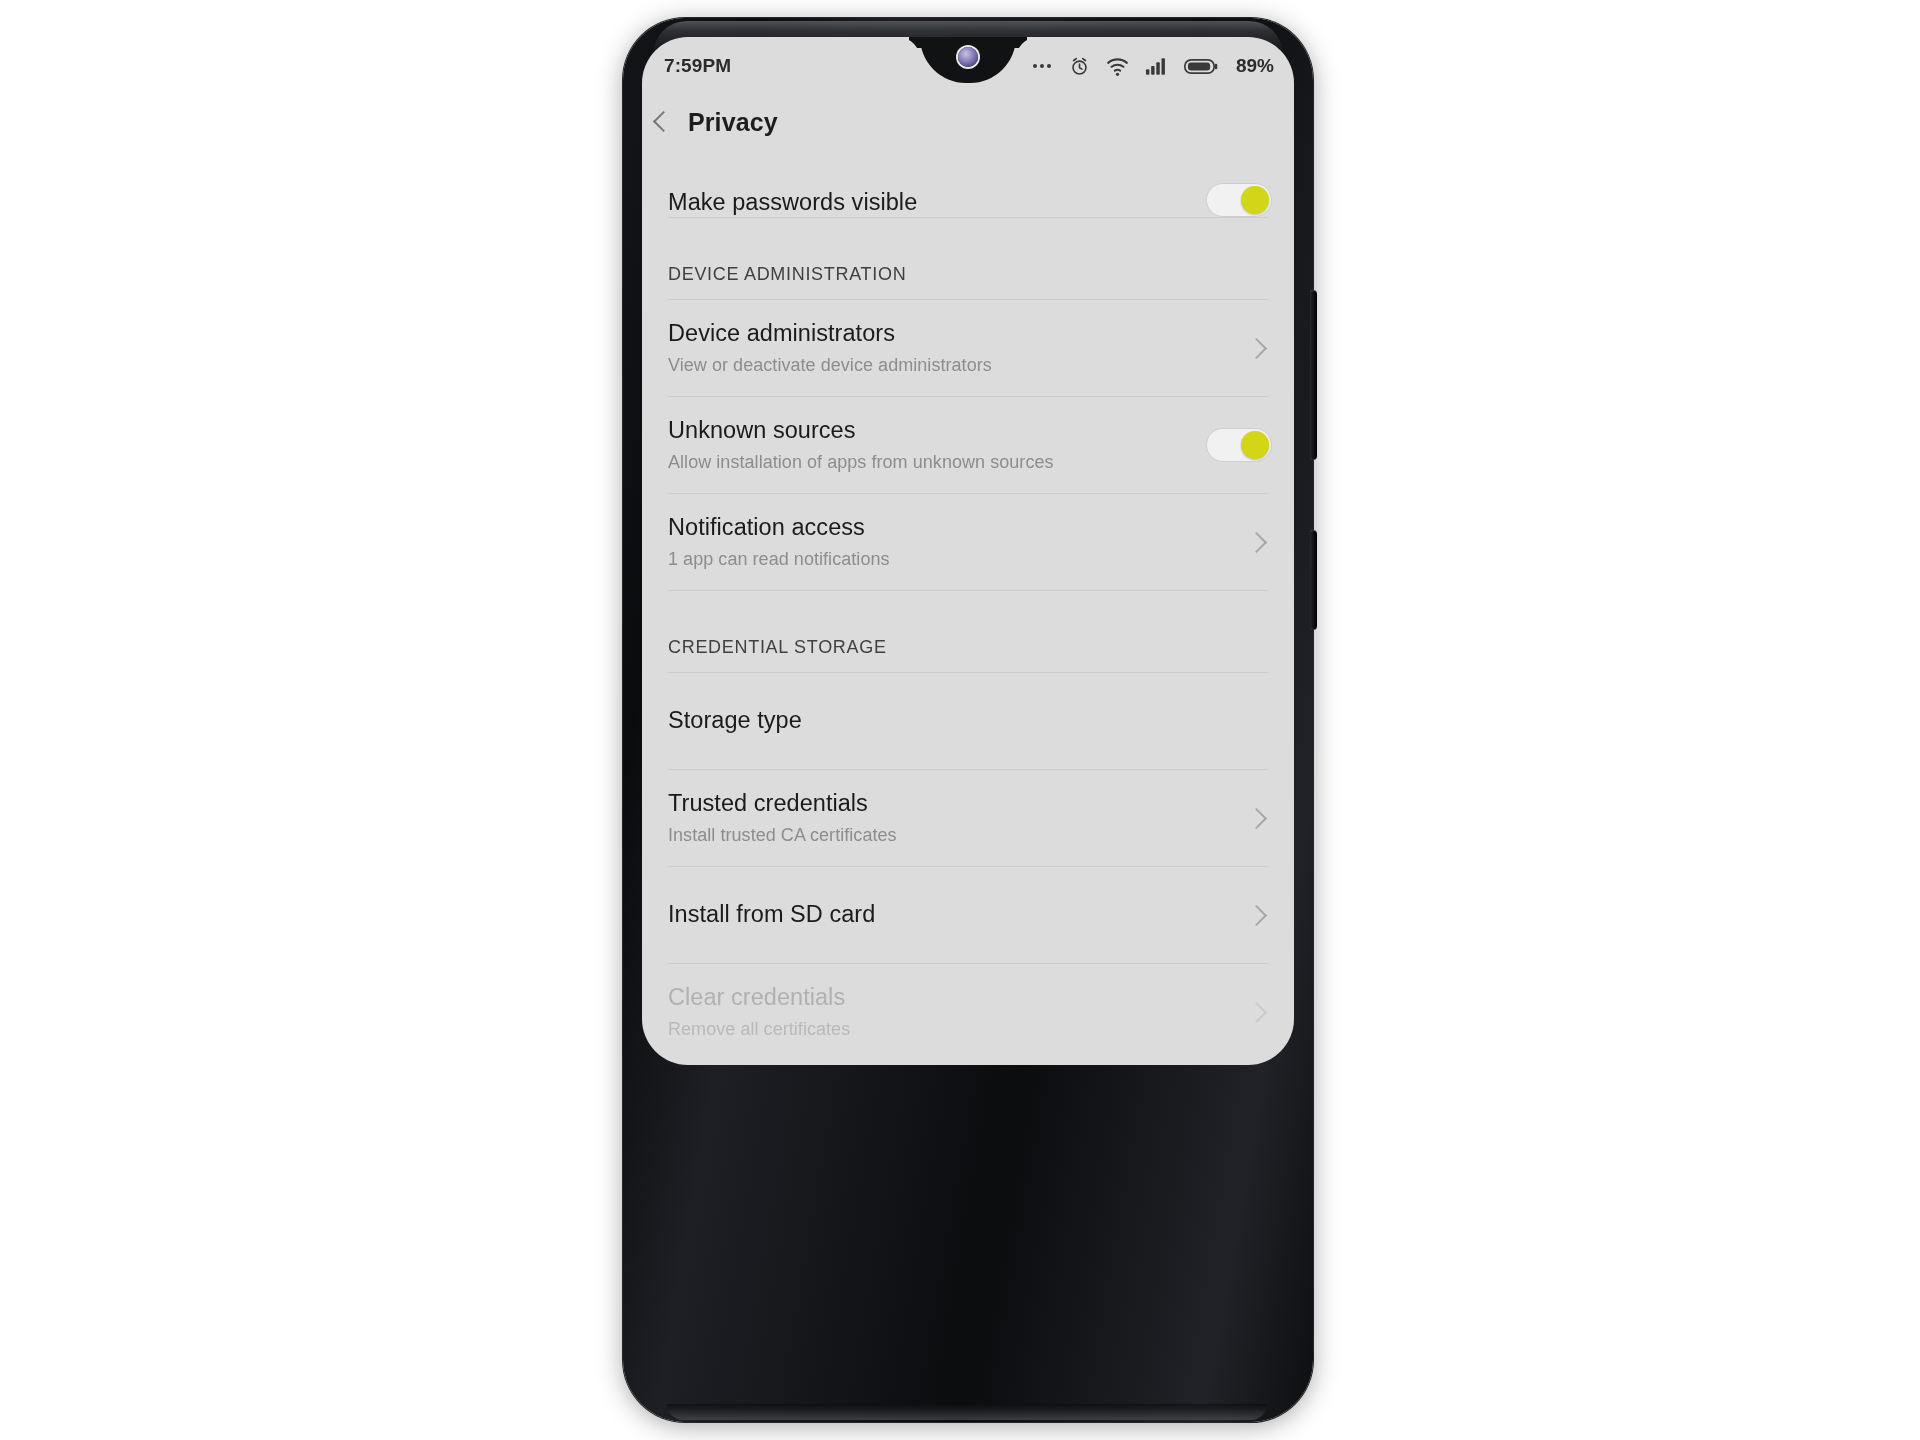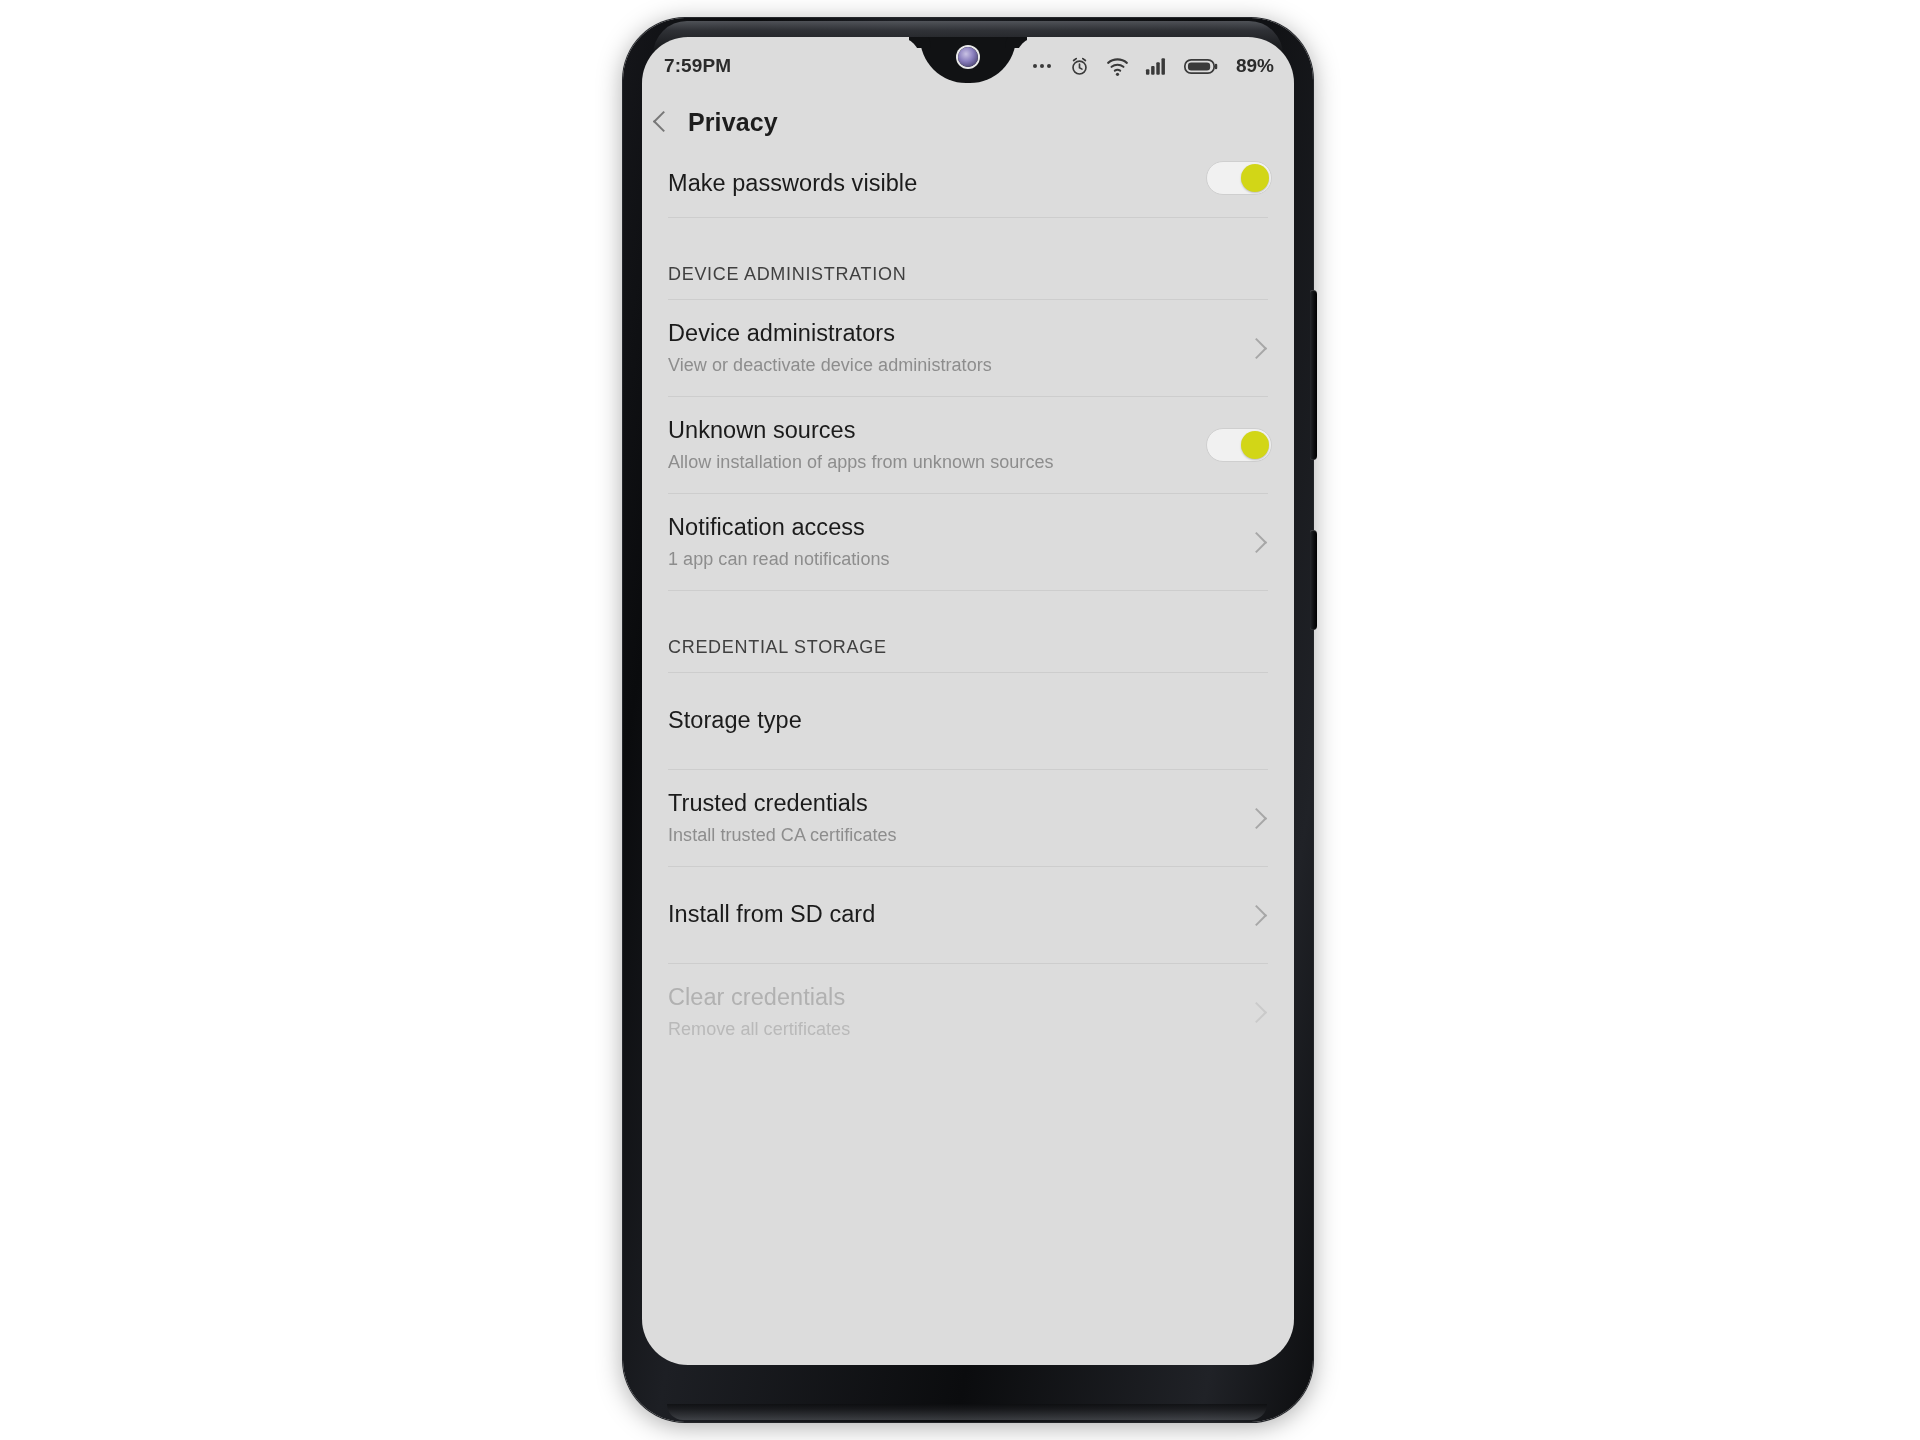--- a/index.html
+++ b/index.html
@@ -67,21 +67,21 @@
   }
   #volume-rocker { top: 272px; height: 170px; }
   #power-button  { top: 512px; height: 100px; }
 
   
   #screen {
     position: absolute;
     left: 19px;
     top: 19px;
     width: 652px;
-    height: 1328px;
+    height: 1028px;
     background: #dcdcdc;
     border-radius: 46px;
     overflow: hidden;
   }
 
   
   #notch {
     position: absolute;
     left: 50%;
     transform: translateX(-50%);
@@ -255,21 +255,21 @@
     right: 2px;
     width: 28px; height: 28px;
     border-radius: 50%;
     background: #d2d617;
     box-shadow: 0 1px 2px rgba(0,0,0,.22);
   }
 
   
   #row-make-passwords-visible {
     min-height: 62px;
-    align-items: center;
+    align-items: flex-end;
     padding-top: 0;
   }
   #row-make-passwords-visible .row-title { margin-top: -4px; }
   #row-make-passwords-visible .switch {
     height: 34px;
     margin-top: -16px;
     overflow: hidden;
   }
 </style>
 </head>

